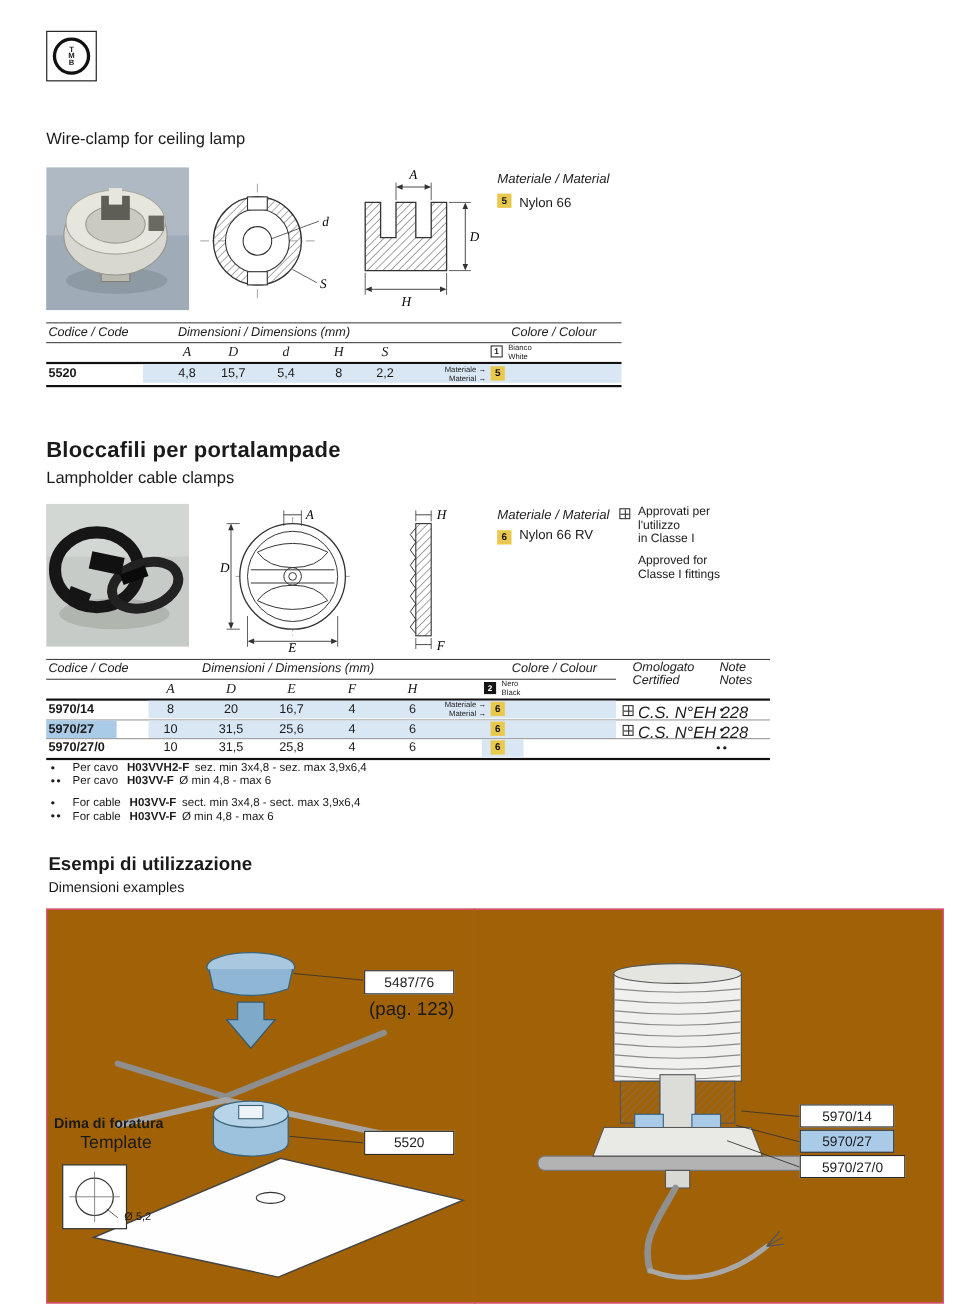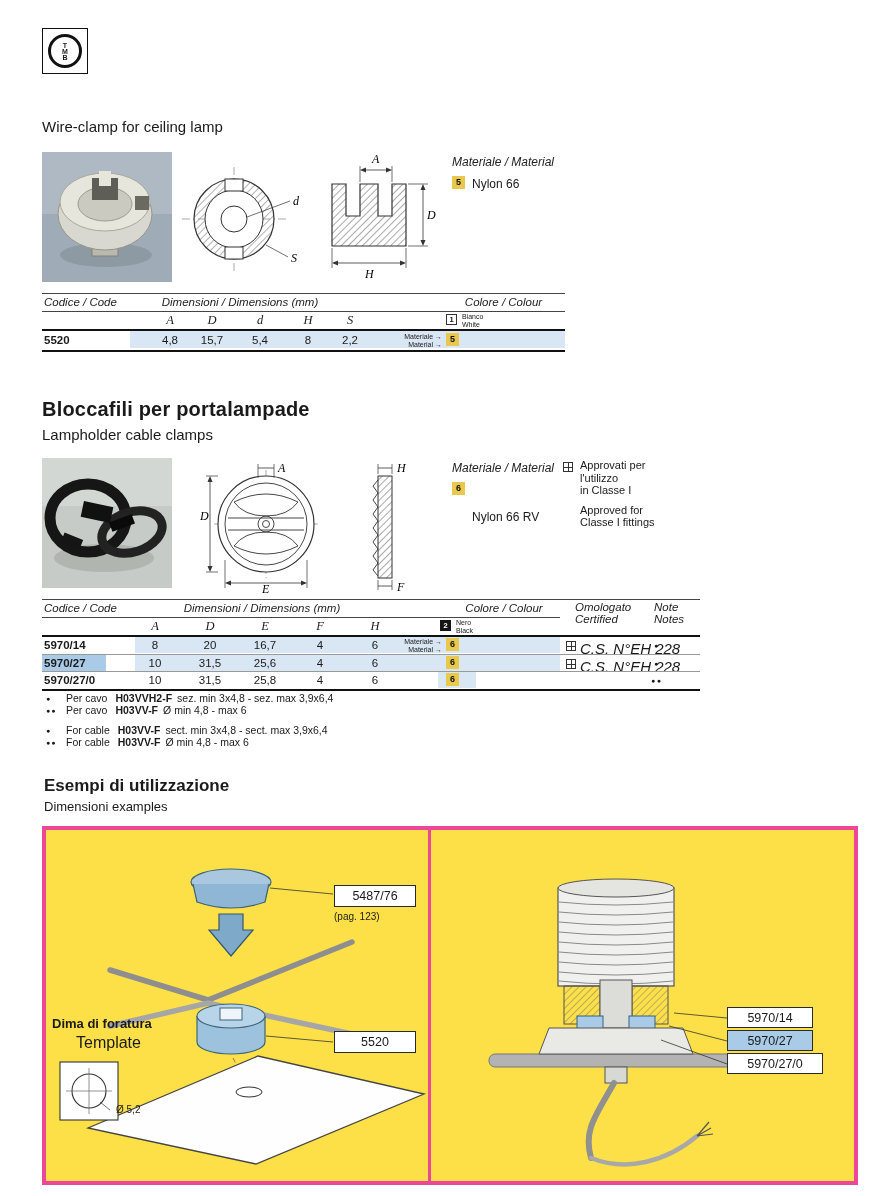--- a/index.html
+++ b/index.html
@@ -31,21 +31,21 @@
             align-items:center;justify-content:center;font-size:12.5px;white-space:nowrap}
   .titleL{font-size:20px;font-weight:700;letter-spacing:.2px}
   .subL{font-size:15px}
   .titleM{font-size:17px;font-weight:700}
   .subM{font-size:13px}
   .fnline{position:absolute;left:0;font-size:10.5px;white-space:nowrap}
   .fnmark{display:inline-block;width:20px;font-size:7px;letter-spacing:1px;vertical-align:1px}
   .fncode{font-weight:700;margin:0 5px 0 8px}
   .notecell{position:absolute;font-size:7px;letter-spacing:1.5px}
   .certtxt{position:absolute;font-size:15px;font-style:italic;white-space:nowrap}
-  .examplebox{position:absolute;border:4px solid #ec4899;background:#fde047}
+  .examplebox{position:absolute;border:1px solid #ec4899;background:#a16207}
   .logo{position:absolute;left:42px;top:28px;width:46px;height:46px;border:1.5px solid #111;
         display:flex;align-items:center;justify-content:center}
   .logocircle{width:34px;height:34px;border:3px solid #111;border-radius:50%;
         display:flex;align-items:center;justify-content:center}
   .logotxt{writing-mode:vertical-rl;text-orientation:upright;font-size:7px;font-weight:700;line-height:1;letter-spacing:-1px}
 </style>
 </head>
 <body>
 
 <div class="page">
@@ -227,21 +227,21 @@
     <line x1="30" y1="120" x2="30" y2="130" stroke="#333" stroke-width="0.7"></line>
     <line x1="44" y1="120" x2="44" y2="130" stroke="#333" stroke-width="0.7"></line>
     <line x1="30" y1="126" x2="44" y2="126" stroke="#333" stroke-width="0.8"></line>
     <text x="49" y="131" font-size="12" font-style="italic" font-family="Liberation Serif,serif">F</text>
   </svg>
 
   <div class="abs hdr" style="left:452px;top:461px;font-size:12px">Materiale / Material</div>
   <span class="badge y" style="left:452px;top:482px">
       <span>6</span>
     </span>
-  <div class="abs it" style="left:472px;top:510px;font-size:12px">Nylon 66 RV</div>
+  <div class="abs it" style="left:472px;top:479px;font-size:12px">Nylon 66 RV</div>
 
   <span class="certicon" style="left:563px;top:462px"></span>
   <div class="abs it" style="left:580px;top:459px;font-size:11px;line-height:12.5px">
     <div>Approvati per</div>
     <div>l'utilizzo</div>
     <div>in Classe I</div>
     <div style="height:7px"></div>
     <div>Approved for</div>
     <div>Classe I fittings</div>
   </div>
@@ -359,21 +359,21 @@
       <polygon points="42,298 212,226 378,264 210,334" fill="#fefefe" stroke="#444" stroke-width="1.3"></polygon>
       <ellipse cx="203" cy="262" rx="13" ry="5" fill="#fff" stroke="#333" stroke-width="1"></ellipse>
 
       <rect x="14" y="232" width="58" height="58" fill="#fff" stroke="#333" stroke-width="1.1"></rect>
       <circle cx="43" cy="261" r="17" fill="none" stroke="#333" stroke-width="1.1"></circle>
       <line x1="43" y1="238" x2="43" y2="284" stroke="#666" stroke-width="0.7"></line>
       <line x1="20" y1="261" x2="66" y2="261" stroke="#666" stroke-width="0.7"></line>
       <line x1="54" y1="272" x2="64" y2="280" stroke="#333" stroke-width="0.7"></line>
     </svg>
     <div class="labelbox" style="left:288px;top:55px;width:82px;height:22px">5487/76</div>
-    <div class="abs" style="left:288px;top:81px;width:82px;text-align:left;font-size:10px">(pag. 123)</div>
+    <div class="abs" style="left:288px;top:81px;width:82px;text-align:right;font-size:17px">(pag. 123)</div>
     <div class="abs b" style="left:6px;top:186px;font-size:13px">Dima di foratura</div>
     <div class="abs" style="left:30px;top:204px;font-size:16px">Template</div>
     <div class="labelbox" style="left:288px;top:201px;width:82px;height:22px">5520</div>
     <div class="abs" style="left:70px;top:274px;font-size:10px">Ø 5,2</div>
   </div>
 
   <div class="examplebox" style="left:431px;top:826px;width:427px;height:359px;border-left:none">
     <svg width="425" height="357" viewBox="0 0 425 357" style="position:absolute;left:0;top:0">
       <defs>
         <pattern id="hatchE" width="5" height="5" patternUnits="userSpaceOnUse" patternTransform="rotate(45)">

